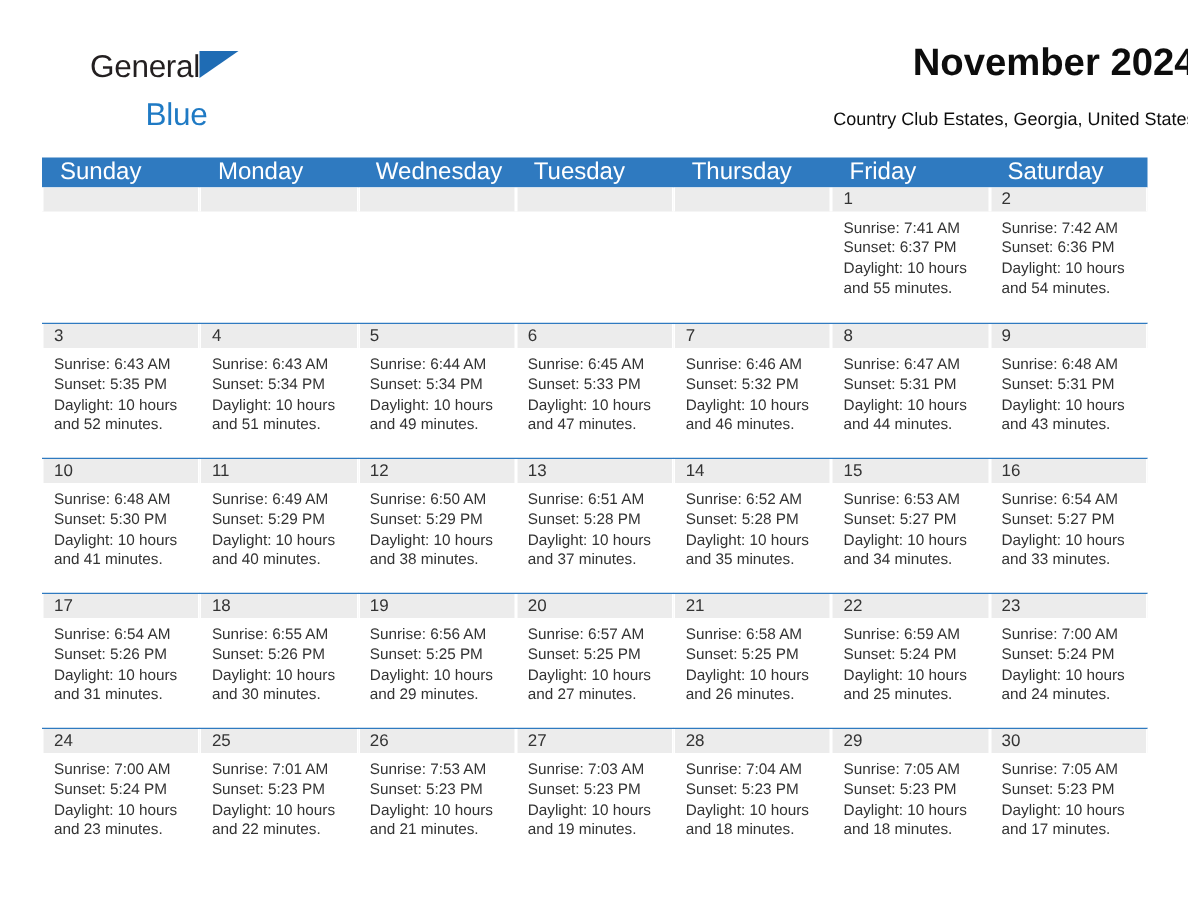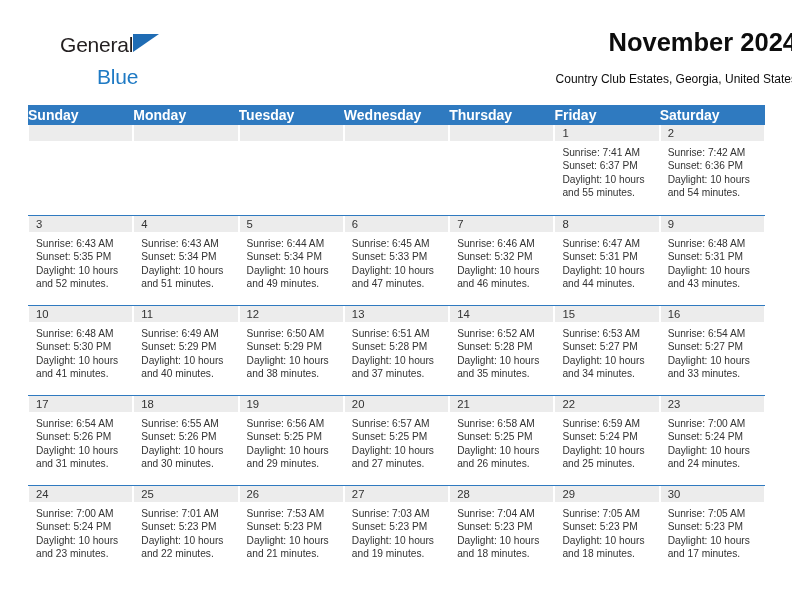--- a/index.html
+++ b/index.html
@@ -78,26 +78,25 @@
   }
   .dow-row {
     display: flex;
     width: 100%;
     background: #2f7ac0;
     height: 20px;
   }
   .dow {
     flex: 1 1 0;
     color: #ffffff;
-    font-size: 14px;
+    font-size: 16px;
     line-height: 20px;
-    padding-left: 0;
+    padding-left: 12px;
     white-space: nowrap;
     overflow: hidden;
-    font-weight: bold;
   }
 
   .week {
     display: flex;
     width: 100%;
     border-top: 1.6px solid #2f7ac0;
     height: 90px;
   }
   .week:first-of-type { border-top: none; }
 
@@ -149,22 +148,22 @@
       <span class="logo-blue">Blue</span>
     </div>
     <div class="title">November 2024</div>
     <div class="subtitle">Country Club Estates, Georgia, United States</div>
   </div>
 
   <div class="calendar">
     <div class="dow-row" id="dow-row">
         <div class="dow">Sunday</div>
         <div class="dow">Monday</div>
+        <div class="dow">Wednesday</div>
         <div class="dow">Tuesday</div>
-        <div class="dow">Wednesday</div>
         <div class="dow">Thursday</div>
         <div class="dow">Friday</div>
         <div class="dow">Saturday</div>
       </div>
     <div id="weeks">
         <div class="week">
           <div class="cell empty">
             <div class="vsep"></div>
             <div class="dateband"></div>
           </div>

